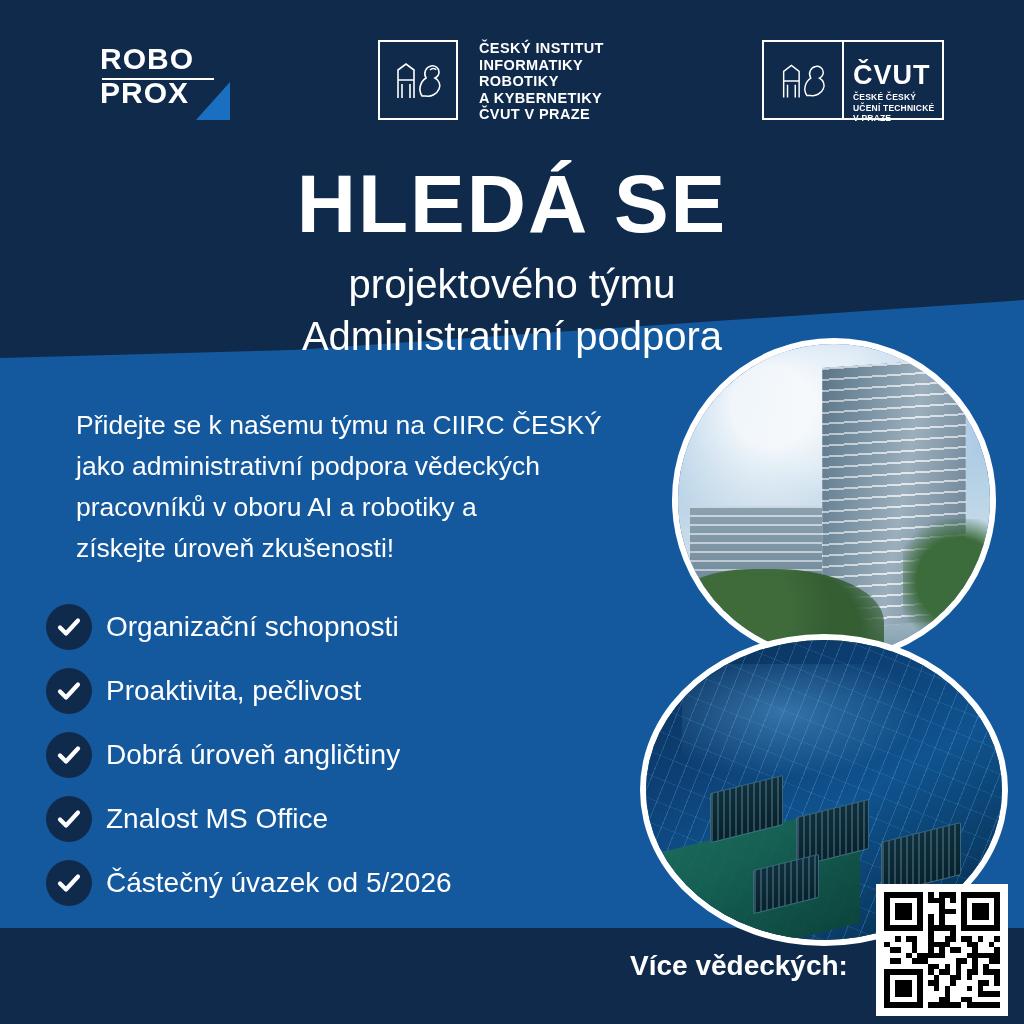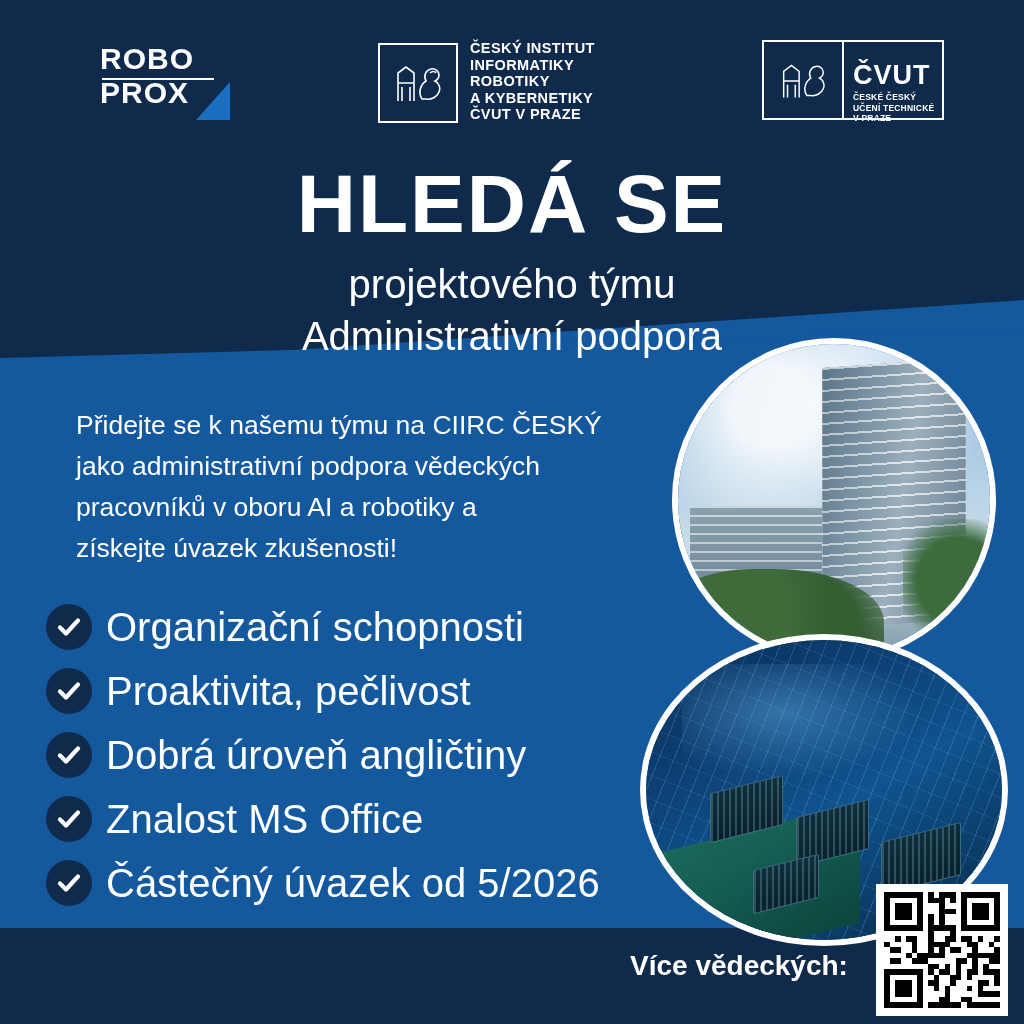--- a/index.html
+++ b/index.html
@@ -92,22 +92,22 @@
     height: 0;
     border-left: 34px solid transparent;
     border-bottom: 38px solid #1b6fc0;
   }
 
   .ciirc {
     position: absolute;
     left: 378px;
     top: 2px;
     display: flex;
-    align-items: flex-end;
-    gap: 12px;
+    align-items: flex-start;
+    gap: 21px;
   }
   .ciirc-mark {
     width: 76px;
     height: 76px;
     border: 2px solid #ffffff;
     display: flex;
     align-items: center;
     justify-content: center;
   }
   .ciirc-text {
@@ -212,21 +212,21 @@
     border-radius: 50%;
     background: #102a4c;
     display: flex;
     align-items: center;
     justify-content: center;
     margin-right: 14px;
   }
   .check svg { display: block; }
   .bullet-label {
     color: #ffffff;
-    font-size: 40px;
+    font-size: 28px;
     line-height: 36px;
     text-align: center;
   }
 
   
   .photo {
     position: absolute;
     border-radius: 50%;
     border: 6px solid #ffffff;
     overflow: hidden;
@@ -444,21 +444,21 @@
   <div class="headline">HLEDÁ SE</div>
   <div class="subhead">
     <div>projektového týmu</div>
     <div>Administrativní podpora</div>
   </div>
 
   <div class="intro">
     <div>Přidejte se k našemu týmu na CIIRC ČESKÝ</div>
     <div>jako administrativní podpora vědeckých</div>
     <div>pracovníků v oboru AI a robotiky a</div>
-    <div>získejte úvazek zkušenosti!</div>
+    <div>získejte úroveň zkušenosti!</div>
   </div>
 
   <div class="bullets">
     <div class="bullet">
       <span class="check">
         <svg width="26" height="26" viewBox="0 0 26 26" aria-hidden="true">
           <path d="M4 13.5 L10 19.5 L22 6.5" fill="none" stroke="#ffffff" stroke-width="4.2" stroke-linecap="round" stroke-linejoin="round"></path>
         </svg>
       </span>
       <span class="bullet-label">Organizační schopnosti</span>

